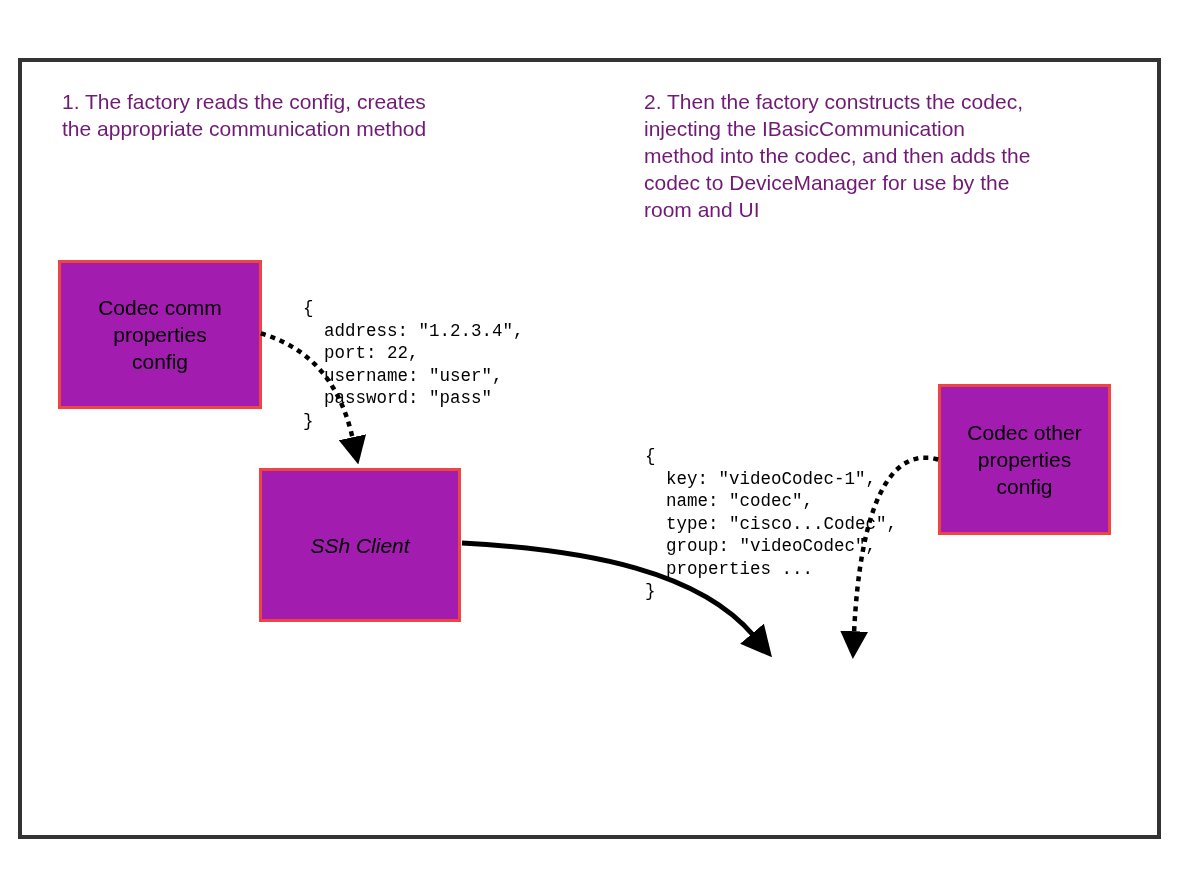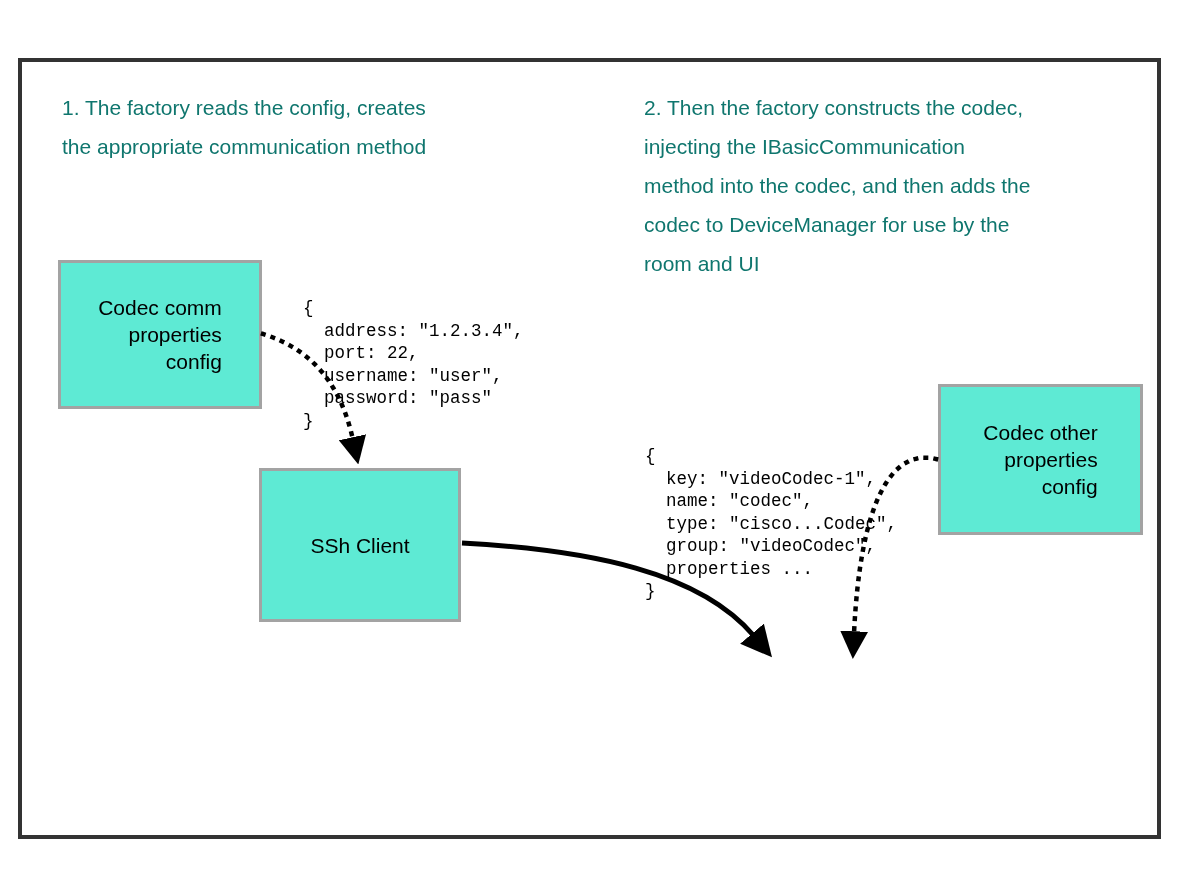--- a/index.html
+++ b/index.html
@@ -22,45 +22,45 @@
     top: 58px;
     width: 1143px;
     height: 781px;
     border: 4px solid #333333;
     box-sizing: border-box;
     background: #ffffff;
   }
   .note {
     position: absolute;
     font-size: 21px;
-    line-height: 39px;
+    line-height: 27px;
     white-space: pre-line;
-    color: #0f766e;
+    color: #701a75;
   }
   #note-step1 { left: 62px;  top: 88px;  width: 500px; }
   #note-step2 { left: 644px; top: 88px;  width: 480px; }
   #note-final { left: 942px; top: 684px; width: 210px; }
   .box {
     position: absolute;
-    border: 3px solid #a3a3a3;
-    background: #5eead4;
+    border: 3px solid #ef4444;
+    background: #a21caf;
     box-sizing: border-box;
     display: flex;
     align-items: center;
     justify-content: center;
-    text-align: right;
+    text-align: center;
   }
   .box .box-label {
     font-size: 21px;
     line-height: 27px;
     white-space: pre-line;
   }
   #box-codec-comm  { left: 58px;  top: 260px; width: 204px; height: 149px; }
-  #box-ssh-client  { left: 259px; top: 468px; width: 202px; height: 154px; }
-  #box-codec-other { left: 938px; top: 384px; width: 205px; height: 151px; }
+  #box-ssh-client  { left: 259px; top: 468px; width: 202px; height: 154px; font-style: italic; }
+  #box-codec-other { left: 938px; top: 384px; width: 173px; height: 151px; }
   #box-cisco-codec { left: 709px; top: 663px; width: 202px; height: 152px; }
   .code {
     position: absolute;
     margin: 0;
     font-family: "Liberation Mono", monospace;
     font-size: 17.5px;
     line-height: 22.5px;
     white-space: pre;
     color: #000000;
   }

